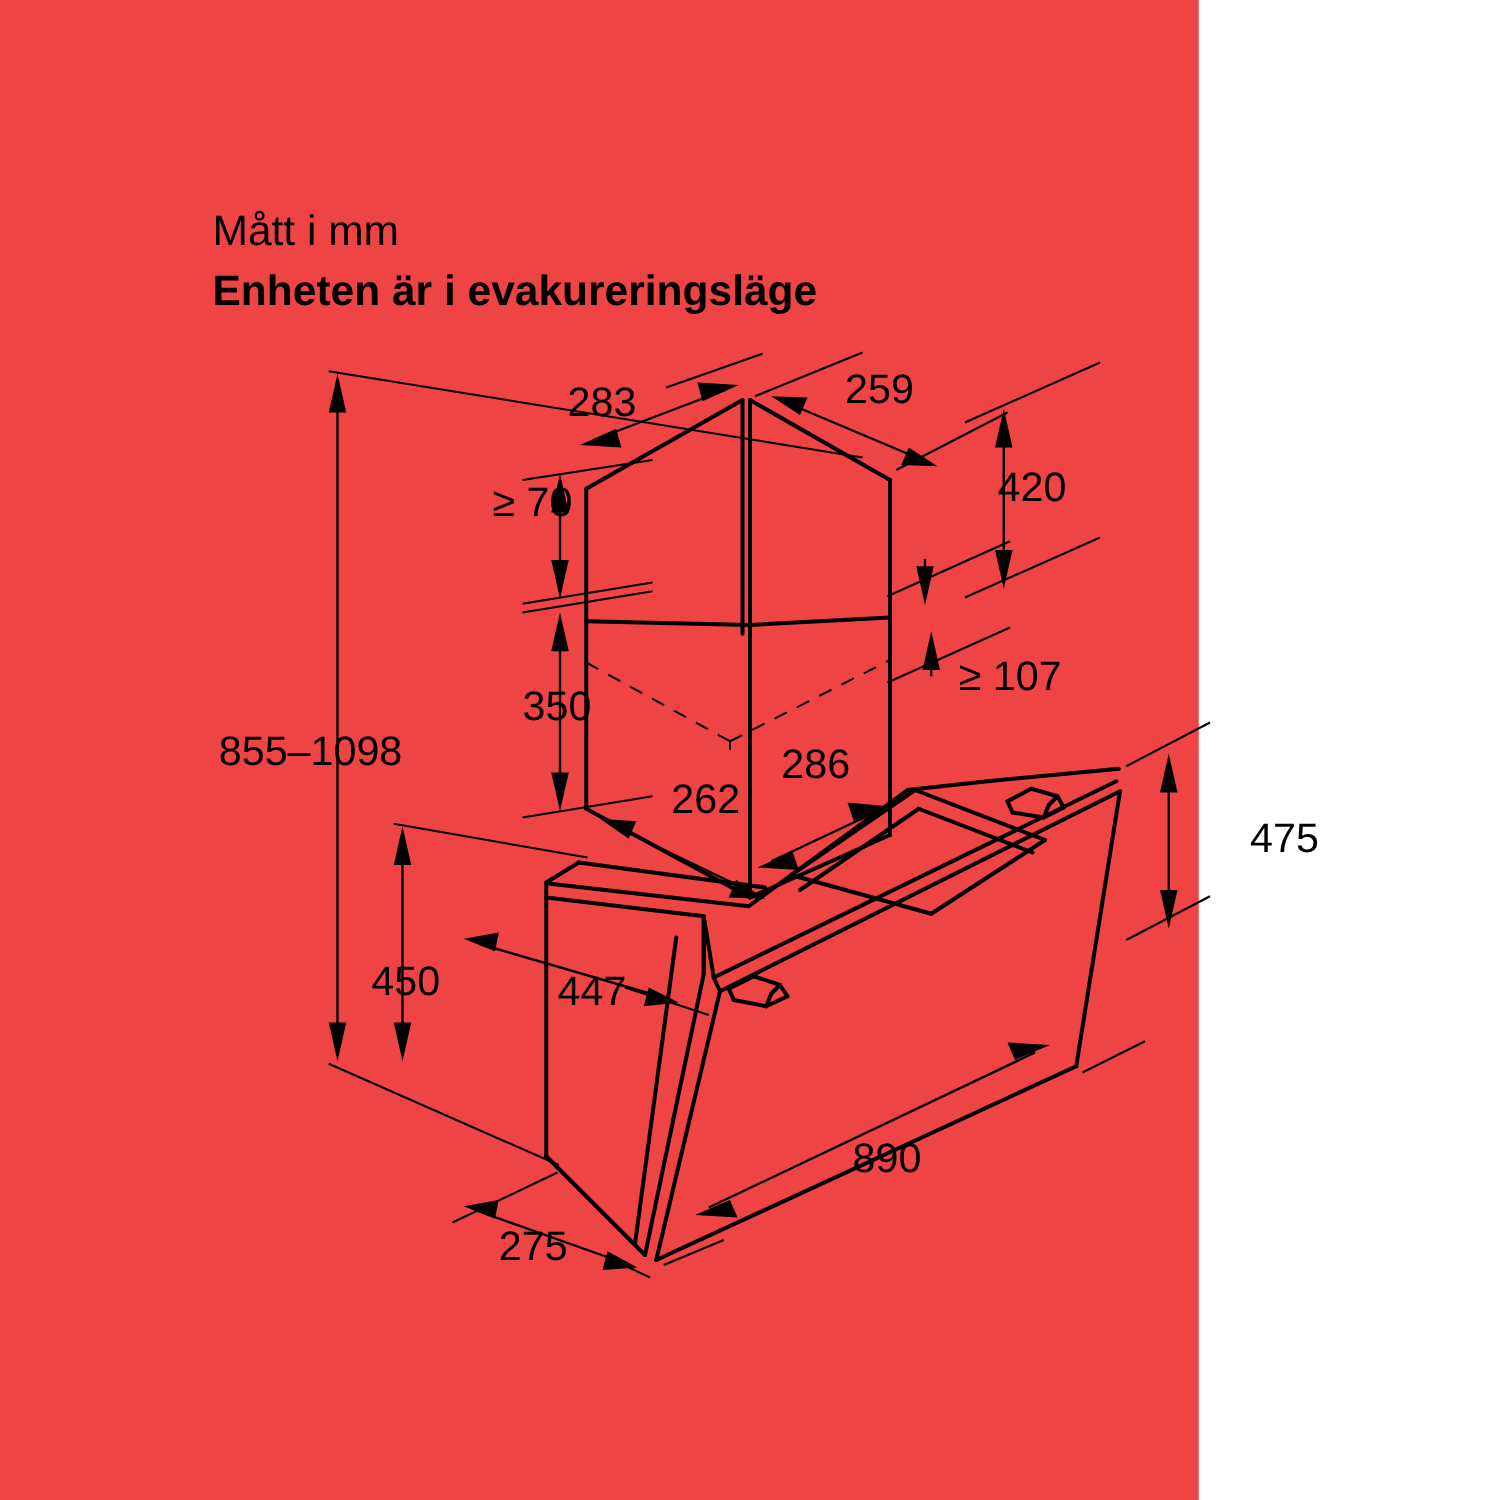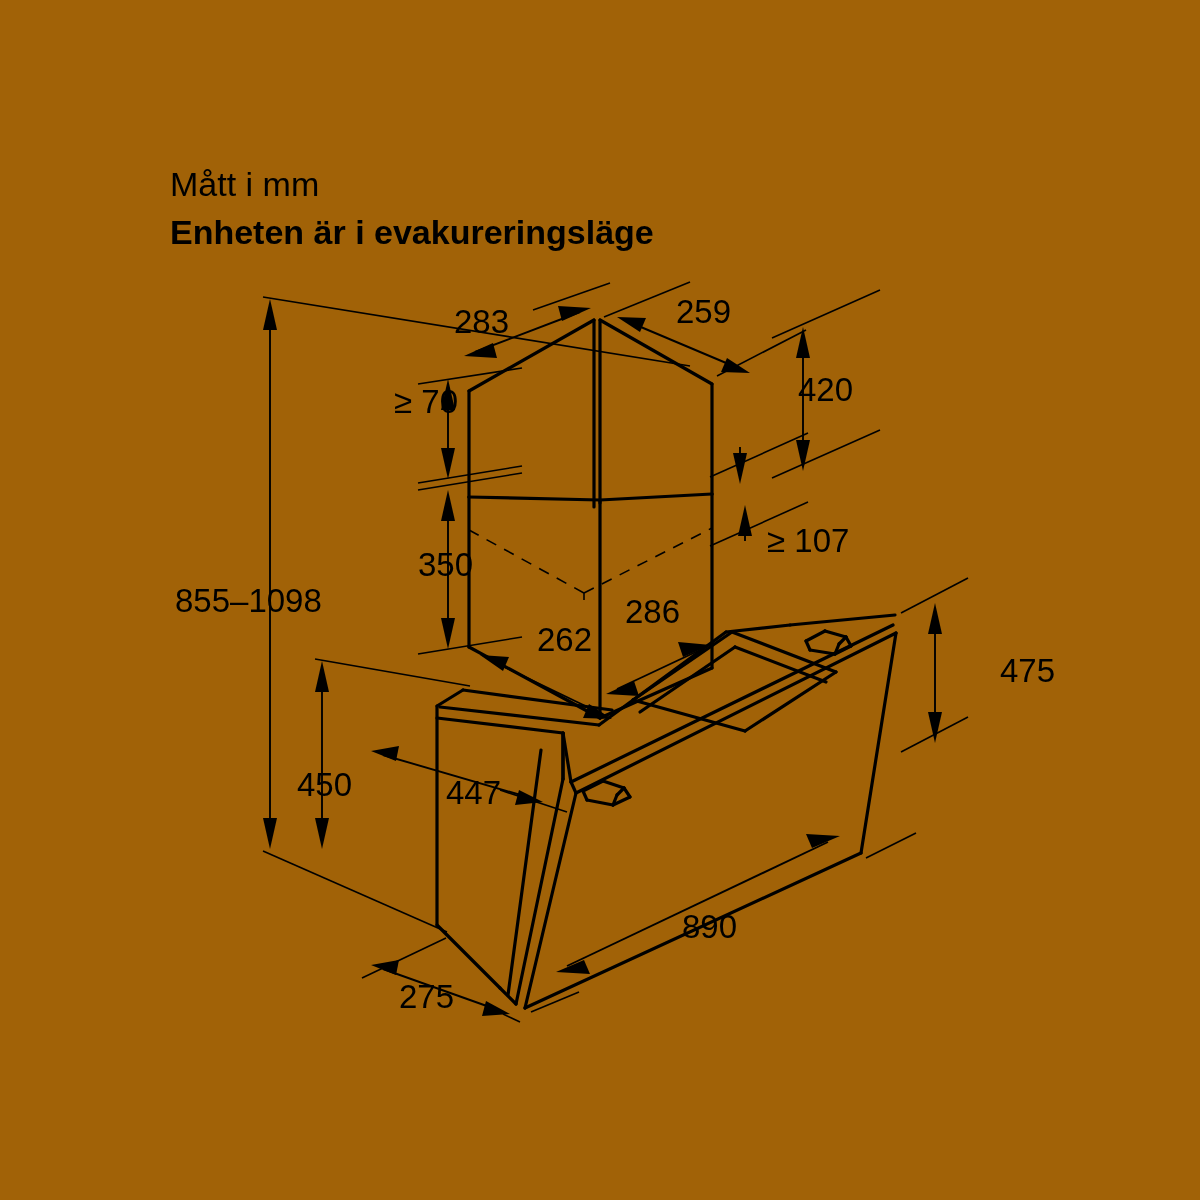--- a/index.html
+++ b/index.html
@@ -10,23 +10,23 @@
   }
   body {
     width: 1200px;
     height: 1200px;
     font-family: "Liberation Sans", sans-serif;
     color: #000000;
     overflow: hidden;
   }
   #drawing-root {
     position: relative;
-    width: 1200px;
+    width: 959px;
     height: 1200px;
-    background: #a16207;
+    background: #ef4444;
   }
   svg#tech-drawing {
     display: block;
     width: 1200px;
     height: 1200px;
   }
   .ln {
     fill: none;
     stroke: #000000;
     stroke-width: 3.2;

